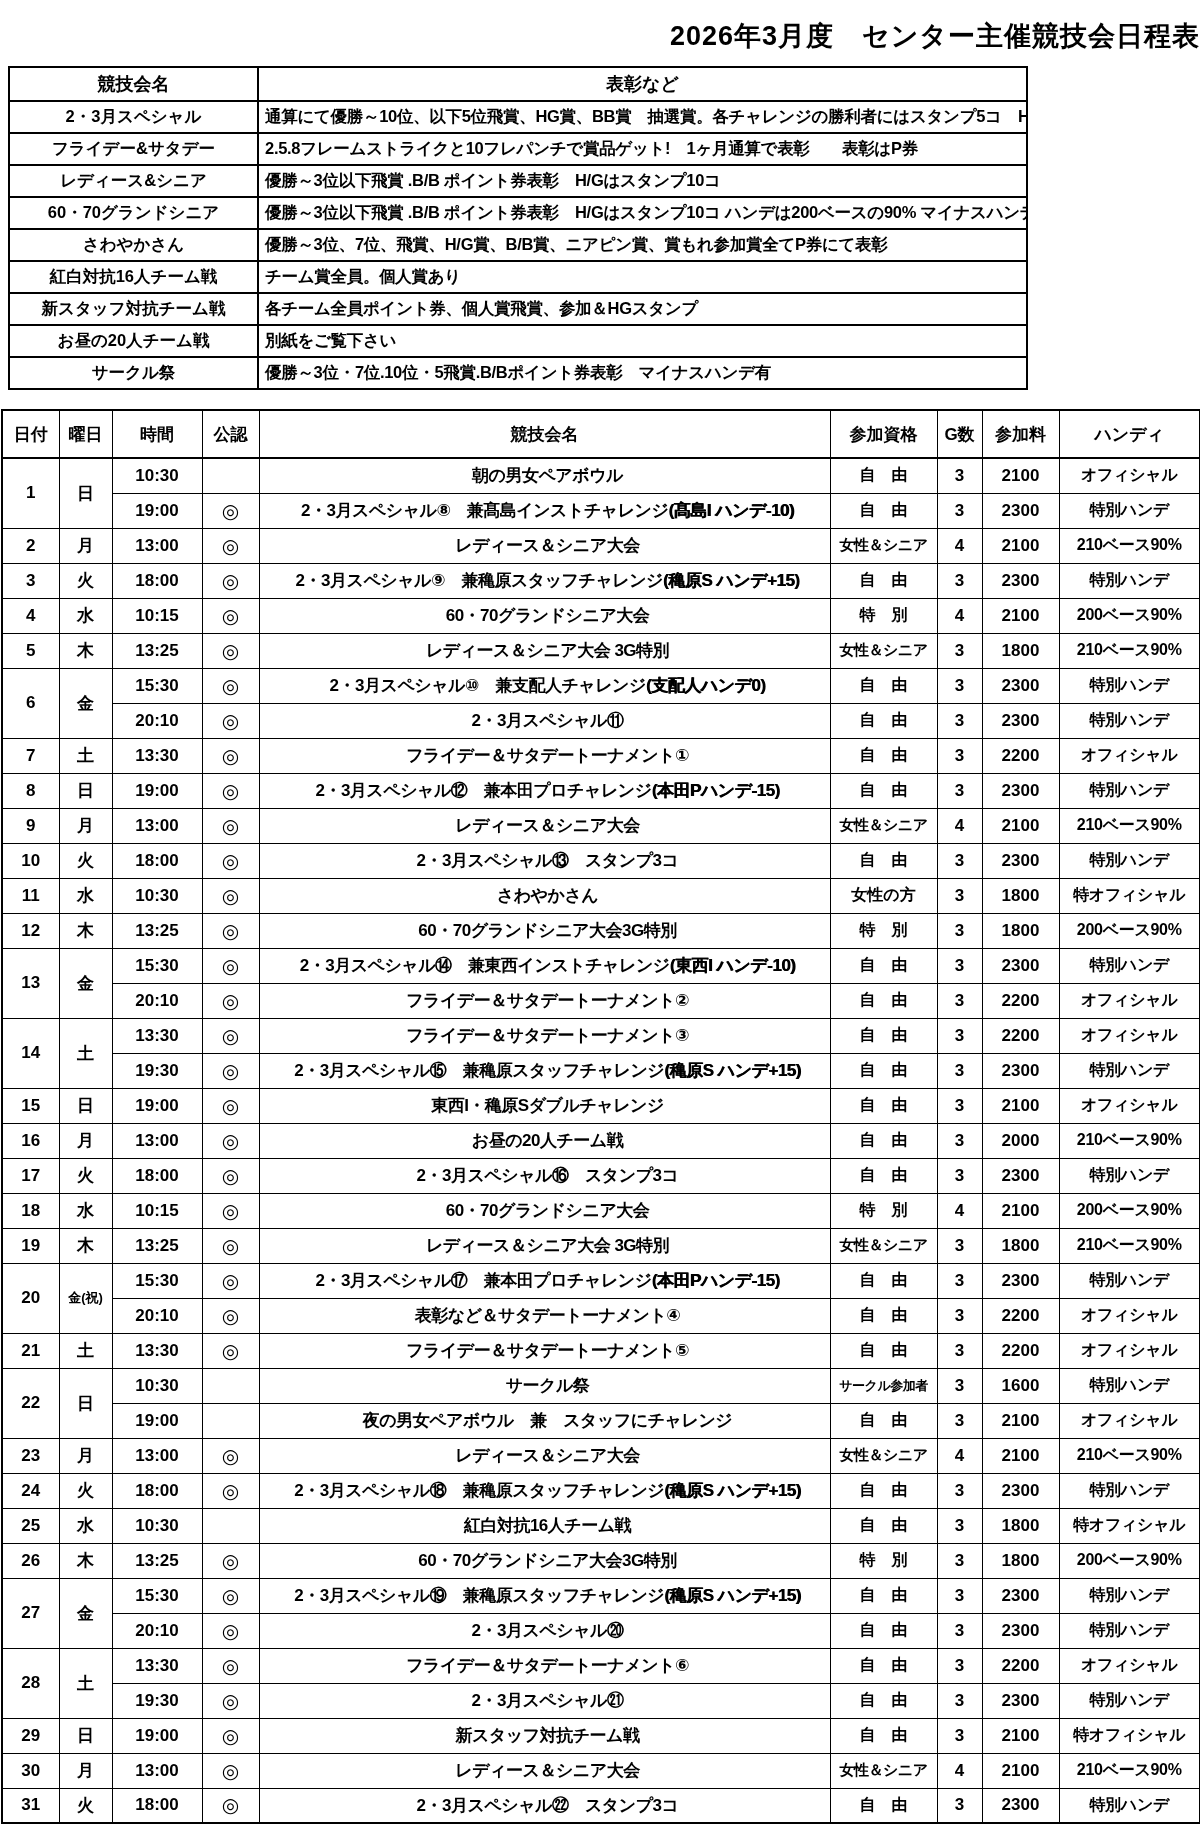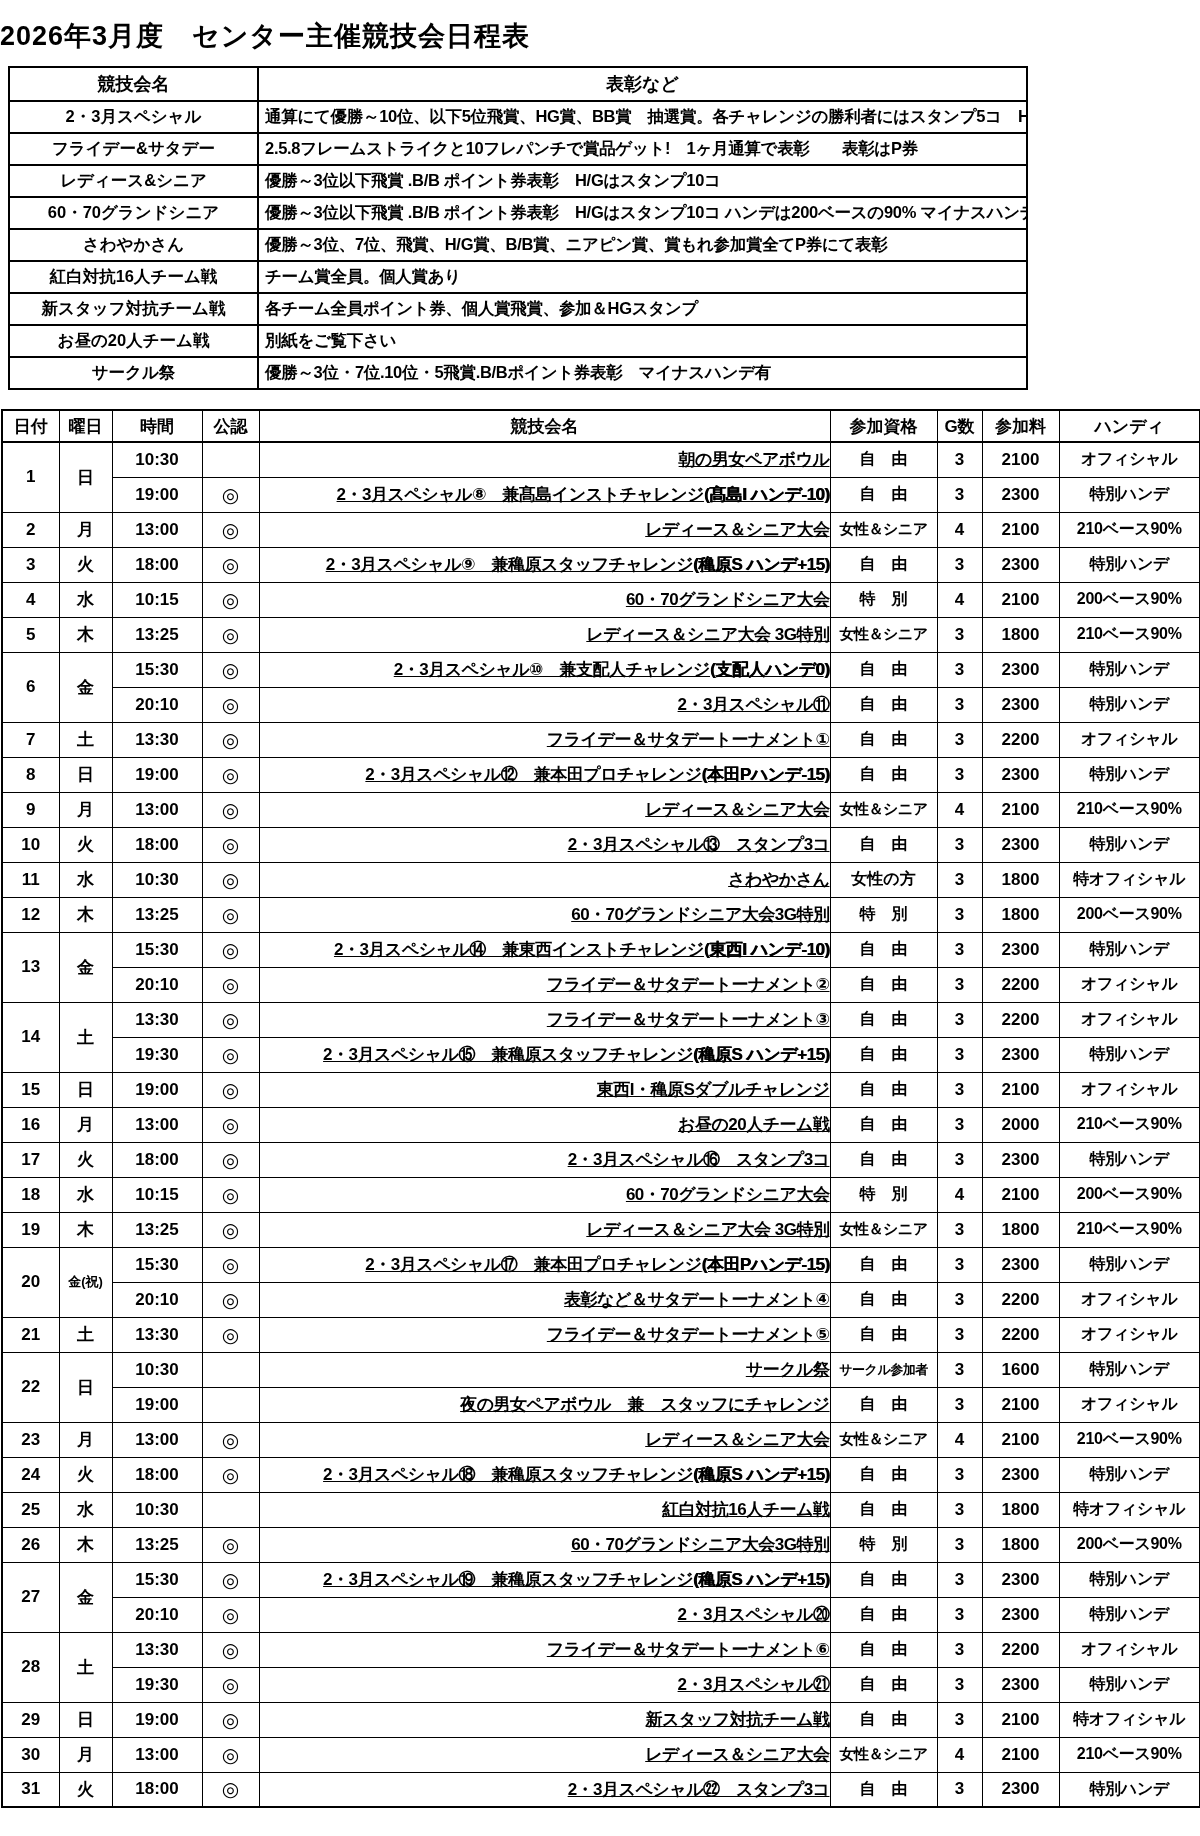--- a/index.html
+++ b/index.html
@@ -3,45 +3,45 @@
 <meta charset="utf-8">
 <style>
   * { margin:0; padding:0; box-sizing:border-box; }
   html,body { background:#fff; }
   body {
     width:1200px; height:1836px; position:relative;
     font-family:"Liberation Sans","DejaVu Sans",sans-serif;
     color:#000; font-weight:bold; overflow:hidden;
   }
   .page-title {
-    text-align:left; padding-top:18px; height:66px;
+    text-align:right; padding-top:18px; height:66px;
     font-size:27px; letter-spacing:1px; font-weight:bold;
   }
   table { border-collapse:collapse; table-layout:fixed; }
 
   
   .awards { width:1020px; margin-left:8px; }
   .awards th, .awards td { border:2px solid #000; overflow:hidden; white-space:nowrap; }
   .awards thead tr { height:34px; }
   .awards tbody tr { height:32px; }
   .awards th { font-size:18px; text-align:center; }
   .awards td { font-size:16.5px; }
   .awards .award-name { width:249px; text-align:center; }
   .awards .award-desc { text-align:left; padding-left:6px; letter-spacing:-0.3px; }
 
   
   .schedule { width:1198px; margin:19px 1px 0 1px; border:2px solid #000; }
   .schedule th, .schedule td { border:1px solid #000; overflow:hidden; white-space:nowrap; }
-  .schedule thead tr { height:32px; }
+  .schedule thead tr { height:48px; }
   .schedule tbody tr { height:35px; }
   .schedule th { font-size:17px; text-align:center; border-bottom:2px solid #000; }
   .schedule td { font-size:17px; }
   .schedule td.c { text-align:center; }
   .schedule td.cert span { font-size:20px; }
-  .schedule td.name { text-align:right; padding-left:6px; letter-spacing:-0.5px;text-decoration:underline; }
+  .schedule td.name { text-align:center; padding-left:6px; letter-spacing:-0.5px; }
   .schedule td.name .nb { text-shadow:0.6px 0 0 #000; }
   .schedule td.q  { font-size:16px; }
   .schedule td.q5 { font-size:15px; letter-spacing:-0.5px; }
   .schedule td.q7 { font-size:13px; letter-spacing:-0.5px; }
   .schedule td.hand { font-size:16px; letter-spacing:-0.3px;margin-top:20px; }
   .schedule td.weekday.small { font-size:13px; }
 </style>
 </head>
 <body>
 

